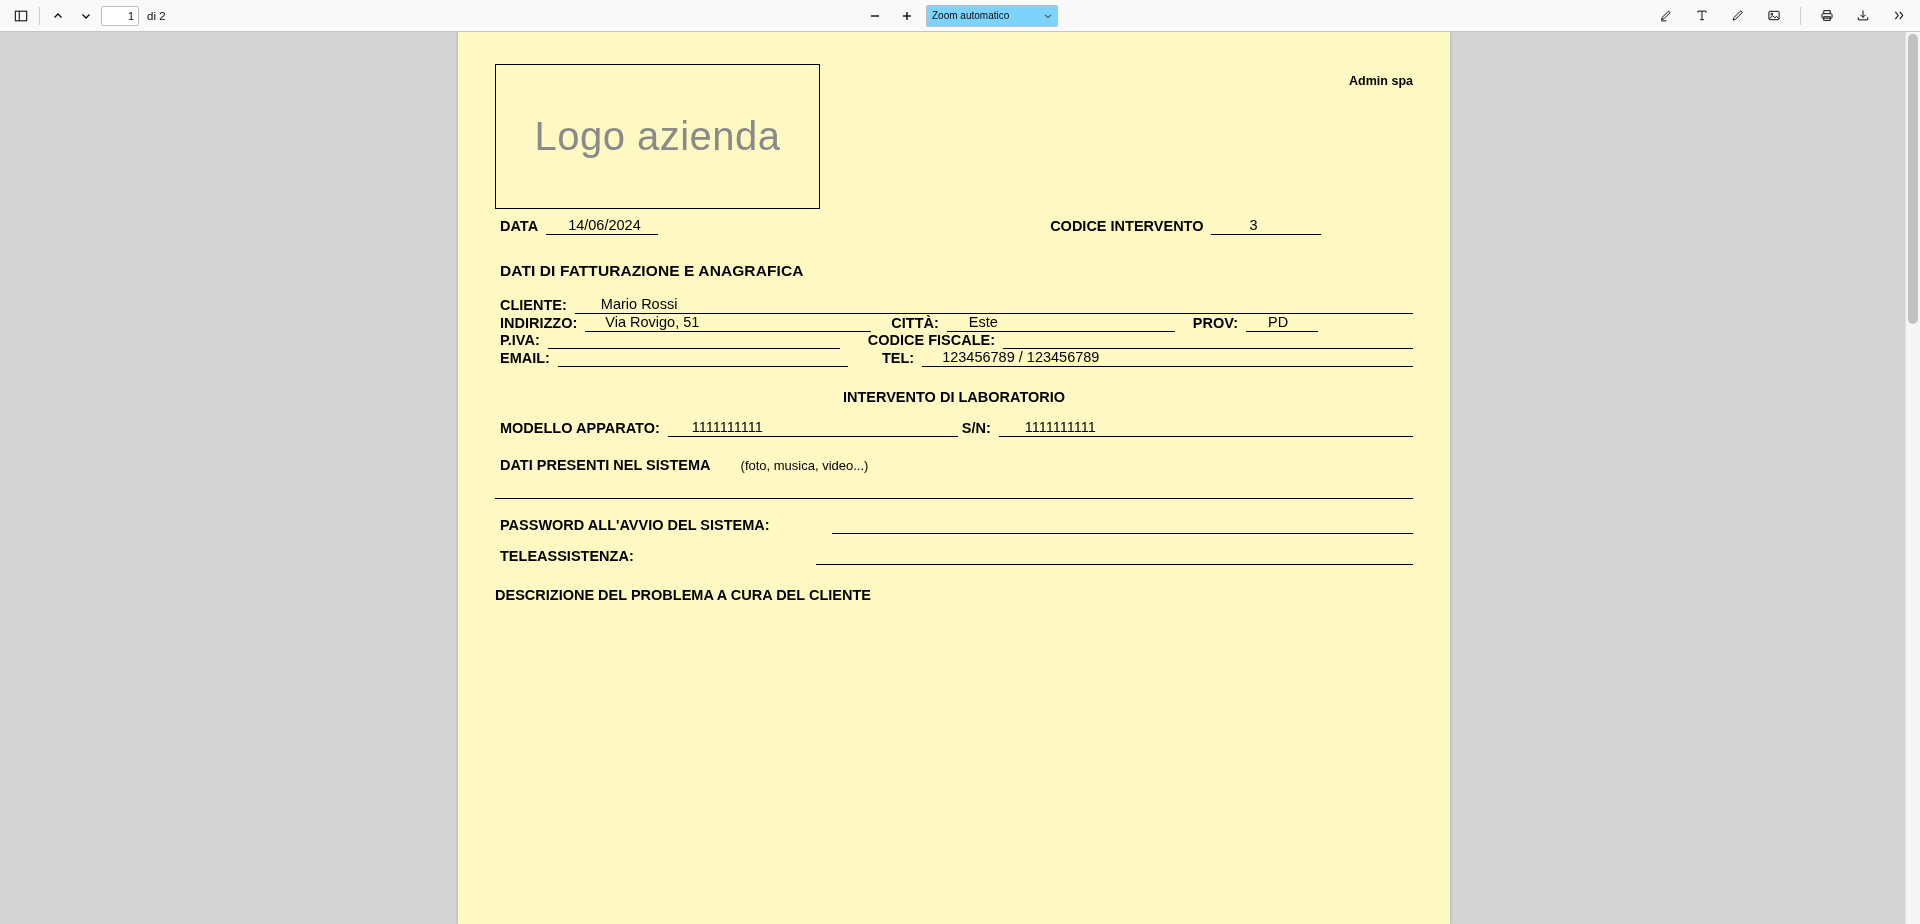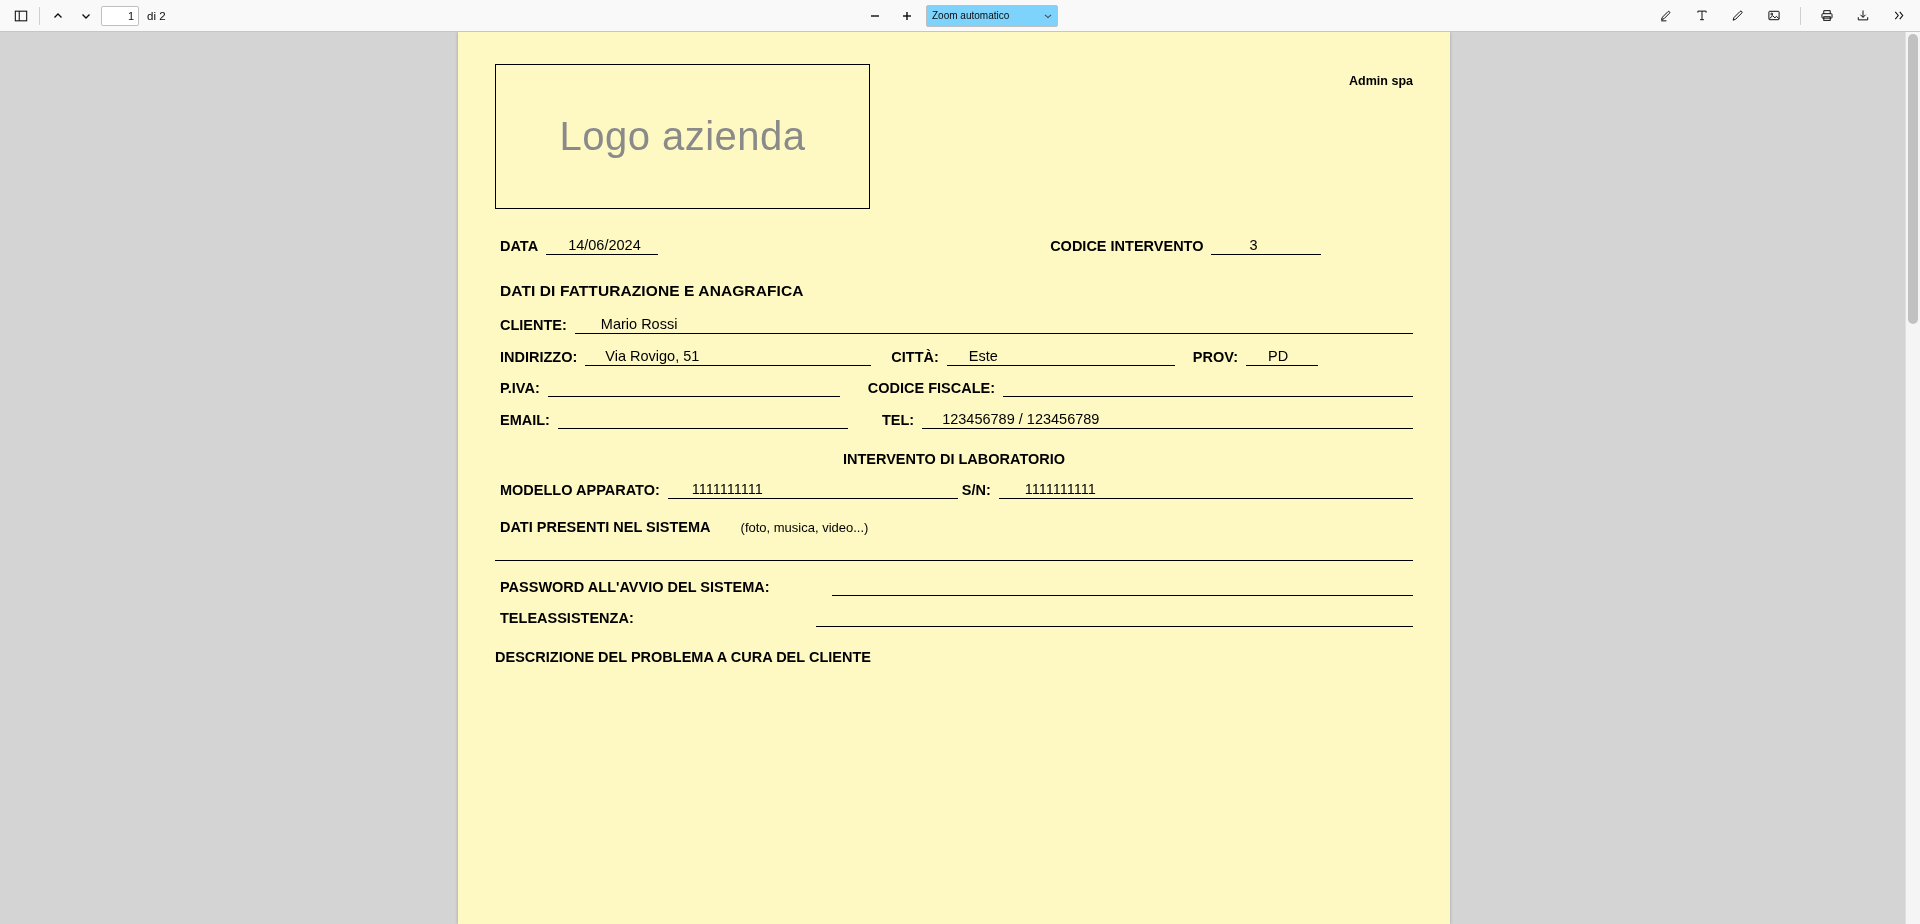--- a/index.html
+++ b/index.html
@@ -148,39 +148,38 @@
   }
 
   .admin-label {
     position: absolute;
     right: 0;
     top: 10px;
     font-size: 12.5px;
     font-weight: bold;
   }
   .logo-box {
-    width: 375px;
+    width: 325px;
     height: 145px;
     border: 1px solid #000;
     display: flex;
     align-items: center;
     justify-content: center;
     box-sizing: border-box;
     text-align: right;
   }
   .logo-text {
     font-size: 40px;
     color: #8a8a8a;
     letter-spacing: 0.5px;
   }
 
   .row {
     display: flex;
     align-items: flex-end;
-    margin-top: 14px;
   }
   .lbl {
     font-weight: bold;
     font-size: 14.5px;
     white-space: nowrap;
     padding-bottom: 1px;
   }
   .fld {
     border-bottom: 1px solid #000;
     padding: 0 0 1px 0;
@@ -329,21 +328,21 @@
   <div class="page-area">
     <div class="page">
       <div class="doc">
 
         <div class="admin-label">Admin spa</div>
 
         <div class="logo-box">
           <span class="logo-text">Logo azienda</span>
         </div>
 
-        <div class="row" style="margin-top:28px;">
+        <div class="row" style="margin-top:8px;">
           <div class="lbl indent">DATA</div>
           <div class="fld" style="width:112px;">
             <span>14/06/2024</span>
           </div>
           <div class="lbl" style="margin-left:392px;">CODICE INTERVENTO</div>
           <div class="fld" style="width:110px;">
             <span style="padding-left:38px;">3</span>
           </div>
         </div>
 

